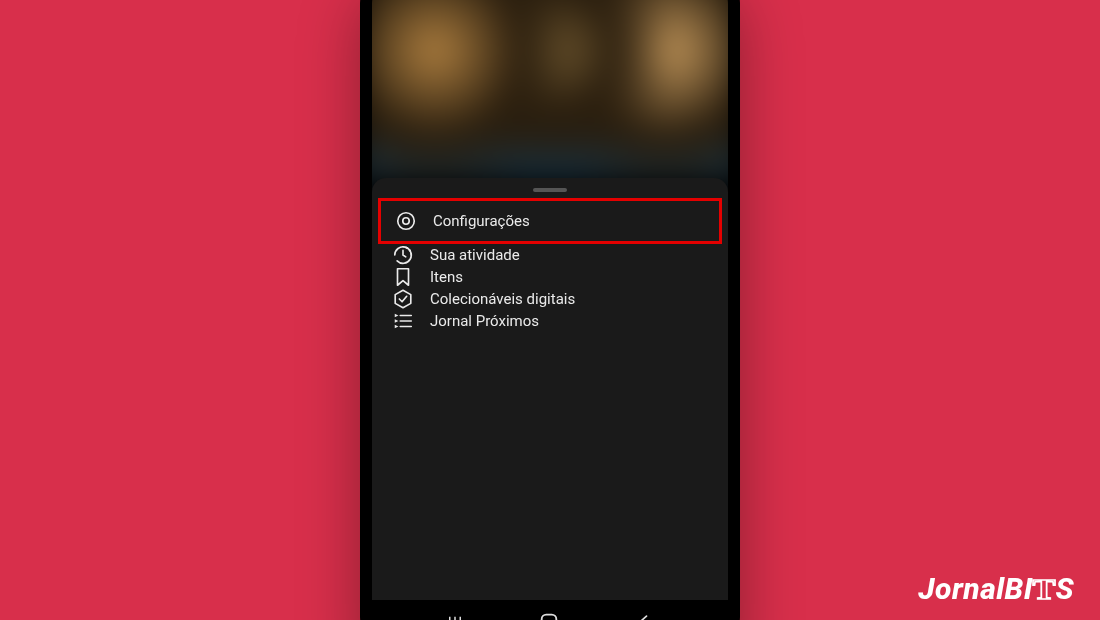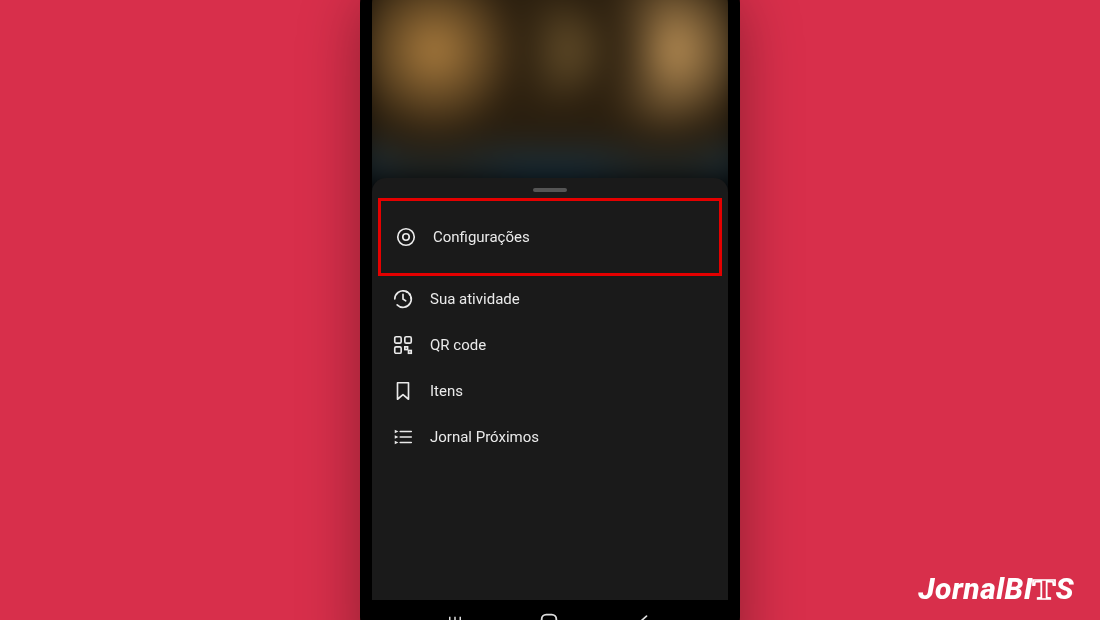--- a/index.html
+++ b/index.html
@@ -56,29 +56,29 @@
     width: 34px;
     height: 4px;
     background: #555;
     border-radius: 2px;
     margin: 0 auto 6px auto;
   }
   .menu-item {
     display: flex;
     align-items: center;
     gap: 16px;
-    padding: 12px 20px;
+    padding: 0 20px;
     color: #eaeaea;
     font-size: 15px;
   }
   .menu-item.highlight {
     border: 3px solid #e40000;
     margin-left: 6px;
     margin-right: 6px;
-    padding: 25px 14px;
+    padding: 9px 14px;
   }
   .icon {
     width: 22px;
     height: 22px;
     display: inline-flex;
     align-items: center;
     justify-content: center;
     flex: 0 0 22px;
   }
   .icon svg { width: 22px; height: 22px; stroke: #eaeaea; fill: none; stroke-width: 1.8; }
@@ -146,42 +146,39 @@
             <path d="M12 7 v5 l3 2" stroke-linecap="round"></path>
             <path d="M3 12 a9 9 0 1 1 2.6 6.4" stroke-linecap="round"></path>
             <path d="M3 6 v6 h6" stroke-dasharray="2 3" stroke-linecap="round" opacity="0"></path>
             <path d="M21 12 a9 9 0 0 0 -9 -9" stroke-dasharray="1.5 3" stroke-linecap="round"></path>
           </svg>
         </span>
         <span>Sua atividade</span>
       </div>
 
 
-      <div class="menu-item">
-        <span class="icon">
-          <svg viewBox="0 0 24 24">
-            <rect x="3" y="3" width="7" height="7" rx="1.5"></rect>
-            <rect x="14" y="3" width="7" height="7" rx="1.5"></rect>
-            <rect x="3" y="14" width="7" height="7" rx="1.5"></rect>
-            <rect x="14" y="14" width="3" height="3"></rect>
-            <rect x="18" y="18" width="3" height="3"></rect>
-          </svg>
-        </span>
-        <span>QR code</span>
-      </div>
 
       <div class="menu-item">
         <span class="icon">
           <svg viewBox="0 0 24 24">
               <path d="M6 3 h12 v18 l-6 -5 -6 5 z" stroke-linejoin="round"></path>
             </svg>
         </span>
         <span>Itens</span>
       </div>
 
+      <div class="menu-item">
+        <span class="icon">
+          <svg viewBox="0 0 24 24">
+            <polygon points="12,2.5 20.5,7.25 20.5,16.75 12,21.5 3.5,16.75 3.5,7.25" stroke-linejoin="round"></polygon>
+            <polyline points="8,12 11,15 16,9" stroke-linecap="round" stroke-linejoin="round"></polyline>
+          </svg>
+        </span>
+        <span>Colecionáveis digitais</span>
+      </div>
 
       <div class="menu-item">
         <span class="icon">
           <svg viewBox="0 0 24 24">
             <line x1="9" y1="6" x2="21" y2="6" stroke-linecap="round"></line>
             <line x1="9" y1="12" x2="21" y2="12" stroke-linecap="round"></line>
             <line x1="9" y1="18" x2="21" y2="18" stroke-linecap="round"></line>
             <polygon points="3,4 7,6 3,8" fill="#eaeaea" stroke="none"></polygon>
             <polygon points="3,10 7,12 3,14" fill="#eaeaea" stroke="none"></polygon>
             <polygon points="3,16 7,18 3,20" fill="#eaeaea" stroke="none"></polygon>

